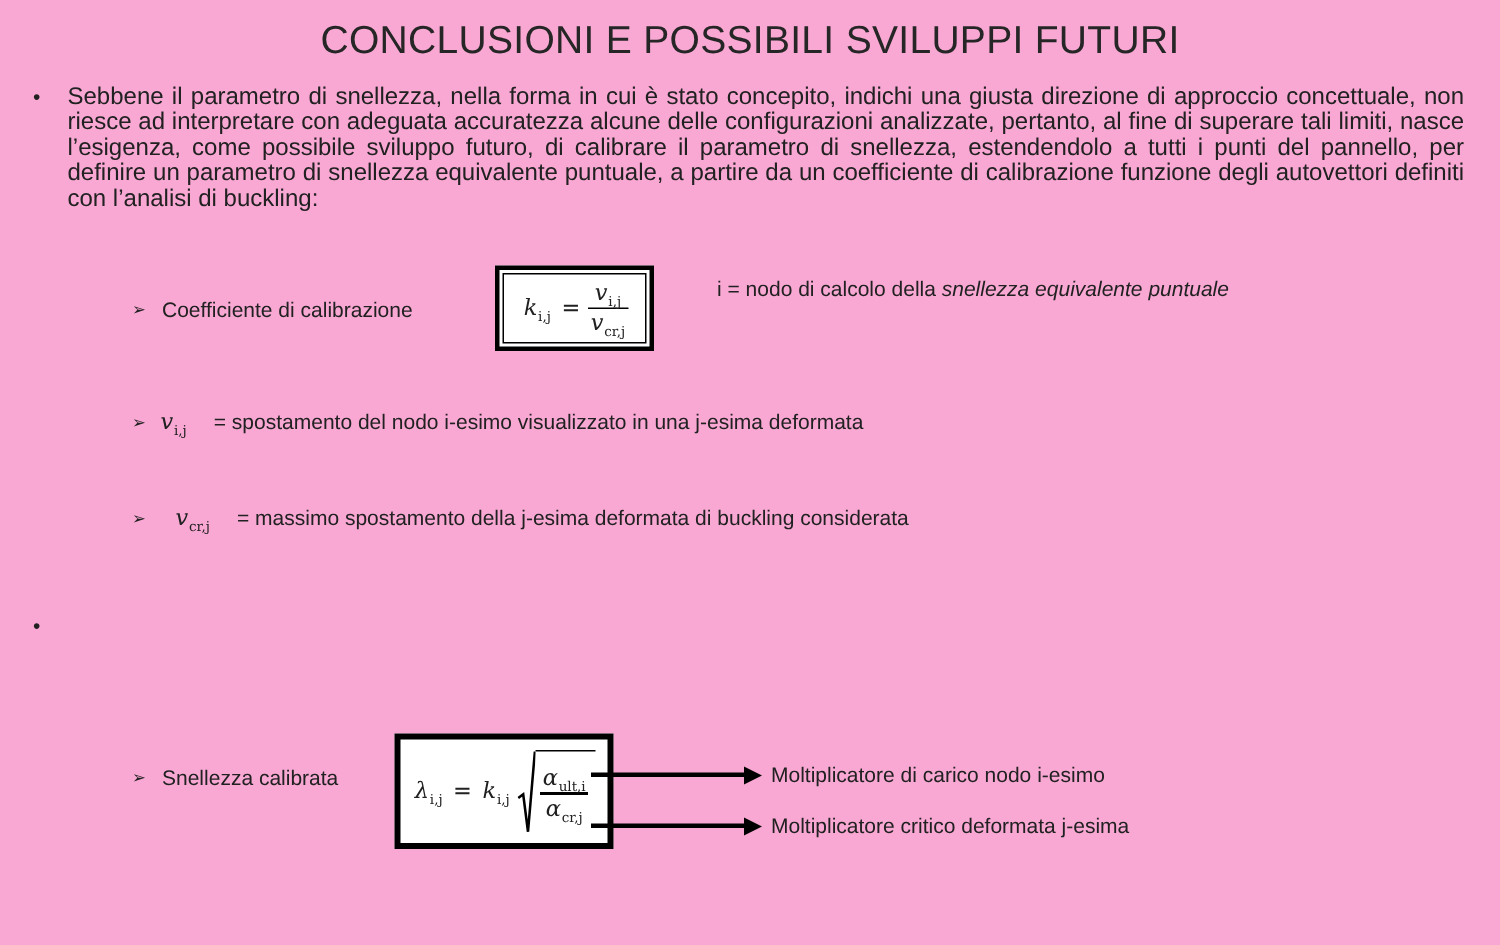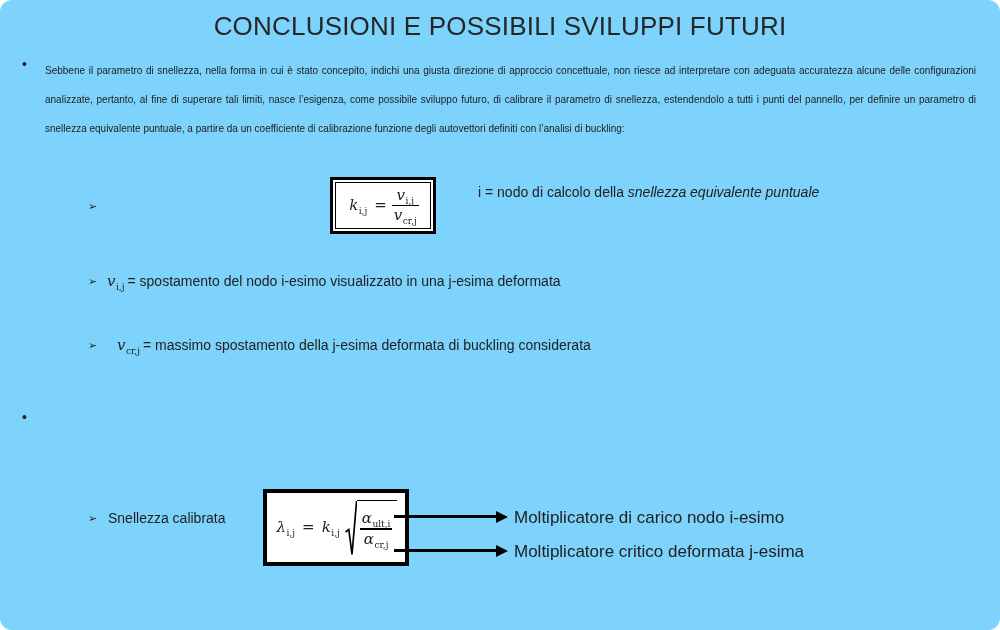--- a/index.html
+++ b/index.html
@@ -1,35 +1,34 @@
 <!DOCTYPE html>
 <html><head>
 <meta charset="utf-8">
 <style>
   html,body { margin:0; padding:0; background:#fff; }
   .slide {
-    position:relative; width:1000px; height:630px; background:#7dd3fc;
+    position:relative; width:1000px; height:630px; background:#f9a8d4;
     font-family:"Liberation Sans","DejaVu Sans",sans-serif; color:#212121;
     overflow:hidden;
-    border-radius:12px;
   }
   .title {
     position:absolute; top:11px; left:0; width:100%; margin:0;
     text-align:center; font-size:26px; font-weight:400; color:#262626;
     letter-spacing:0.2px;
   }
   .dot { position:absolute; left:22px; font-size:14px; color:#212121; }
   .para {
     position:absolute; left:45px; width:931px; margin:0;
-    font-size:10px; line-height:29px; text-align:justify; color:#212121;
+    font-size:16px; line-height:17px; text-align:justify; color:#212121;
   }
   .para b { font-weight:bold; }
   .arrowb { position:absolute; font-size:11px; color:#212121; }
   .textline { position:absolute; font-size:14px; white-space:nowrap; color:#212121; }
-  .textline .gap { margin-left:3px; }
+  .textline .gap { margin-left:18px; }
   .textline i { }
 
   
   .mi  { font-family:"DejaVu Serif",serif; font-style:italic; }
   .msub{ font-family:"DejaVu Serif",serif; font-size:9px;
          position:relative; top:4px; margin-left:0.5px; letter-spacing:0; }
   .meq { font-family:"DejaVu Sans",sans-serif; padding:0 2px; font-style:normal; }
   .frac { display:inline-flex; flex-direction:column; align-items:center; line-height:1; }
   .frac .bar { align-self:stretch; height:1.5px; background:#000; margin:2px 0; }
   .frow { display:inline-flex; align-items:baseline; padding:0 2px; }
@@ -55,33 +54,34 @@
   .sqrt-under {
     border-top:1.7px solid #000; padding:3px 5px 1px 3px;
     display:flex; align-items:center;
   }
   .arrow-line { position:absolute; background:#000; height:3px; }
   .arrow-head {
     position:absolute; width:0; height:0;
     border-top:6px solid transparent; border-bottom:6px solid transparent;
     border-left:12px solid #000;
   }
-  .arr-label { position:absolute; left:514px; font-size:17px; white-space:nowrap; color:#212121; }
+  .arr-label { position:absolute; left:514px; font-size:14px; white-space:nowrap; color:#212121; }
 </style>
 </head>
 <body>
 
 <div class="slide">
 
   <h1 class="title">CONCLUSIONI E POSSIBILI SVILUPPI FUTURI</h1>
 
   <span class="dot" style="top:56px">•</span>
   <p class="para" style="top:56px">Sebbene il parametro di snellezza, nella forma in cui è stato concepito, indichi una giusta direzione di approccio concettuale, non riesce ad interpretare con adeguata accuratezza alcune delle configurazioni analizzate, pertanto, al fine di superare tali limiti, nasce l’esigenza, come possibile sviluppo futuro, di calibrare il parametro di snellezza, estendendolo a tutti i punti del pannello, per definire un parametro di snellezza equivalente puntuale, a partire da un coefficiente di calibrazione funzione degli autovettori definiti con l’analisi di buckling:</p>
 
   <span class="arrowb" style="left:88px; top:200px">➢</span>
+  <span class="textline" style="left:108px; top:198px">Coefficiente di calibrazione</span>
 
   <div class="fbox1">
     <div class="fbox1-inner">
       <span class="frow">
           <span class="mi">k</span>
           <span class="msub">i,j</span>
         </span>
       <span class="meq">=</span>
       <span class="frac">
         <span class="frow">

